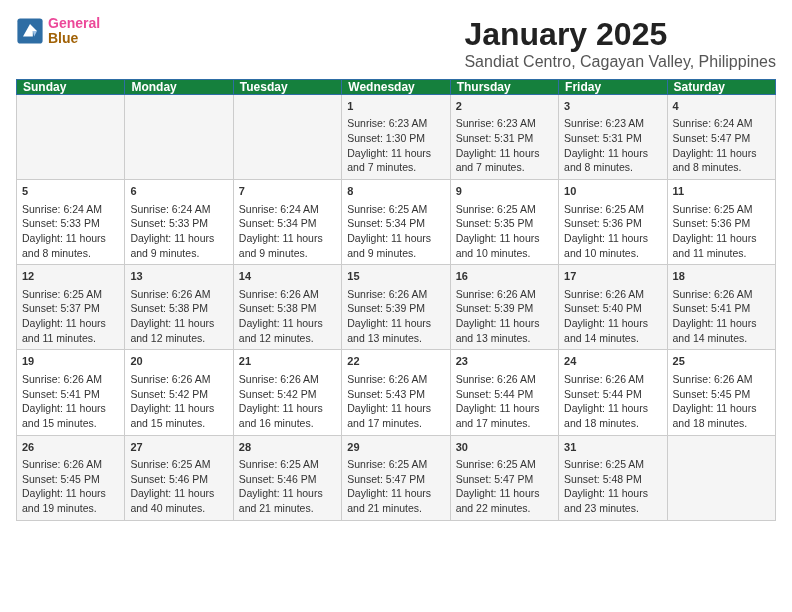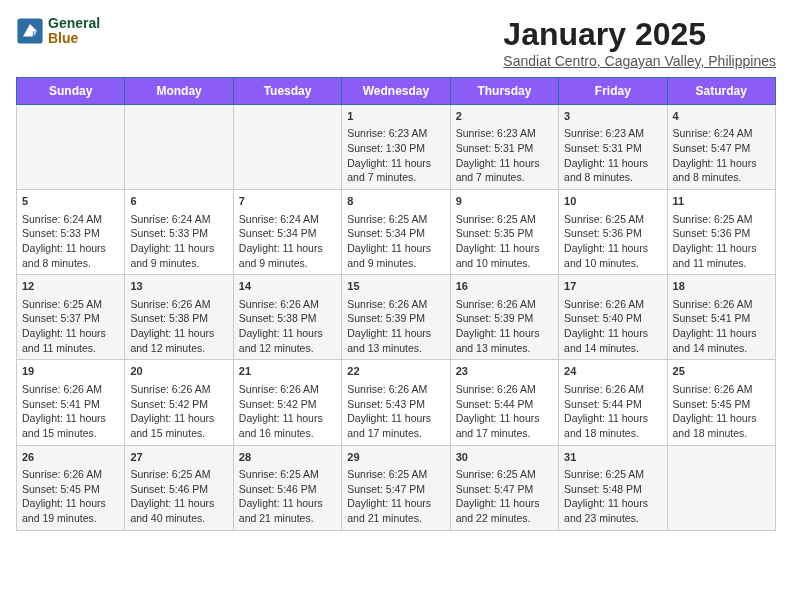--- a/index.html
+++ b/index.html
@@ -21,48 +21,47 @@
       align-items: center;
       gap: 4px;
     }
     .logo-text {
       display: flex;
       flex-direction: column;
       font-size: 14px;
       font-weight: bold;
       line-height: 1.1;
     }
-    .logo-text span:first-child { color: #14532d; }
+    .logo-text span:first-child { color: #ec4899; }
     .logo-text span:last-child { color: #4a90d9; }
     .logo-icon {
       width: 28px;
       height: 28px;
     }
     .title-block {
     }
     .title-block .month-year {
       font-size: 32px;
       font-weight: bold;
       color: #222;
     }
     .title-block .location {
-      font-size: 14px;
+      font-size: 16px;
       color: #555;
-      text-decoration: underline;
     }
     .calendar {
       width: 100%;
       border-collapse: collapse;
       font-size: 10.5px;
     }
     .calendar th {
-      background-color: #8b5cf6;
+      background-color: #15803d;
       color: #fff;
-      text-align: center;
-      padding: 6px 6px;
+      text-align: left;
+      padding: 0 6px;
       font-size: 12px;
       font-weight: bold;
       border: 1px solid #2e6da4;
     }
     .calendar td {
       vertical-align: top;
       padding: 4px 5px;
       border: 1px solid #ccc;
       width: 108px;
       min-height: 80px;

